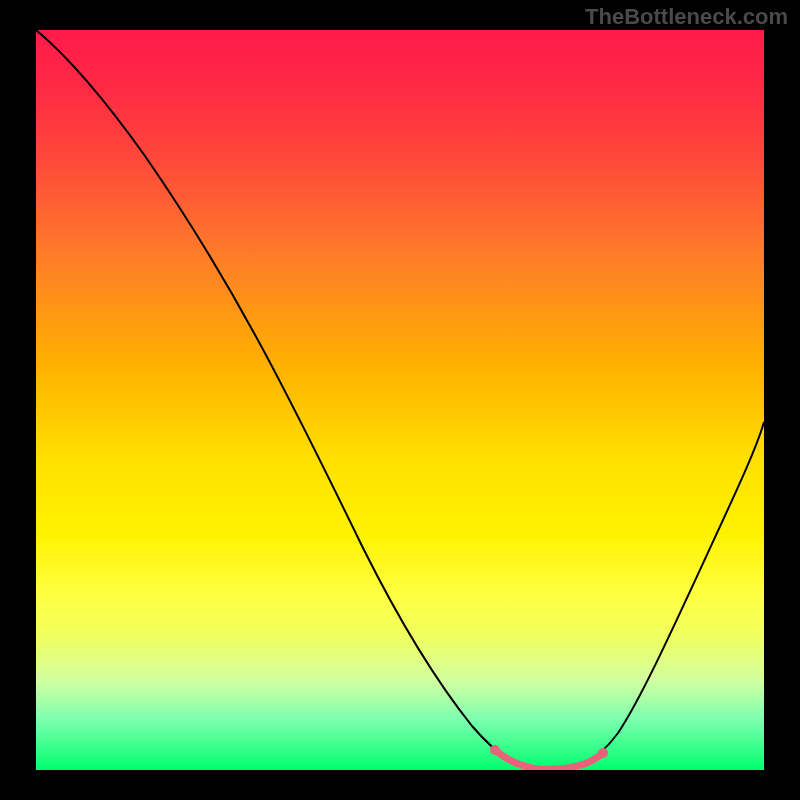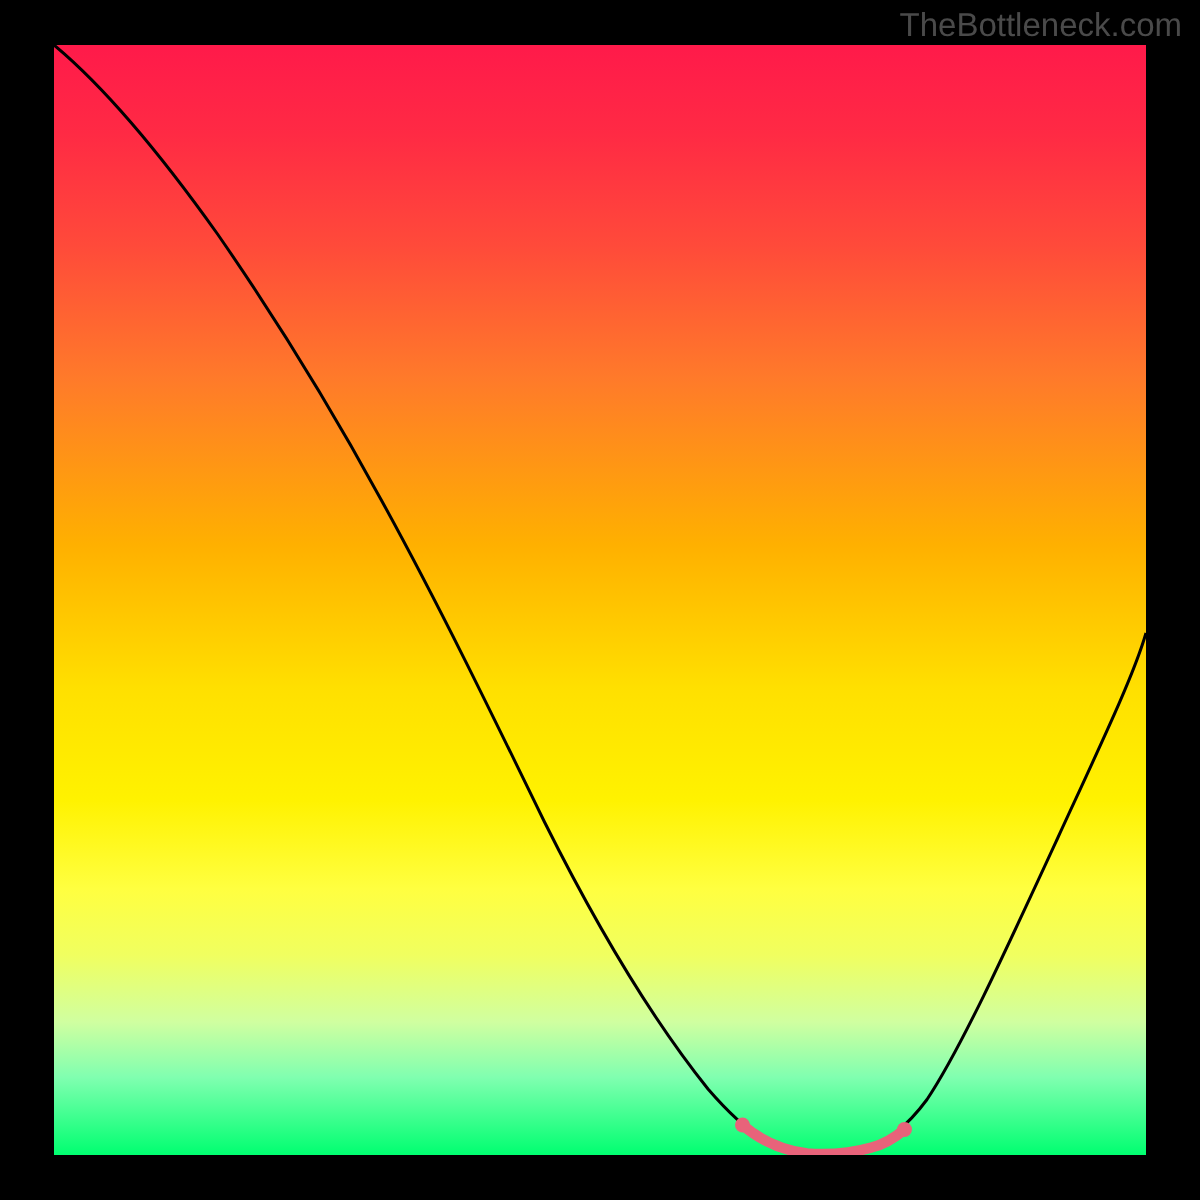--- a/index.html
+++ b/index.html
@@ -10,21 +10,21 @@
     position: relative;
     font-family: Arial, sans-serif;
     overflow: hidden;
   }
   .watermark {
     position: absolute;
     top: 4px;
     right: 12px;
     color: #4a4a4a;
     font-size: 22px;
-    font-weight: normal;
+    font-weight: bold;
     z-index: 10;
   }
   .plot-area {
     position: absolute;
     left: 36px;
     top: 30px;
     width: 728px;
     height: 740px;
   }
   .gradient-bg {

